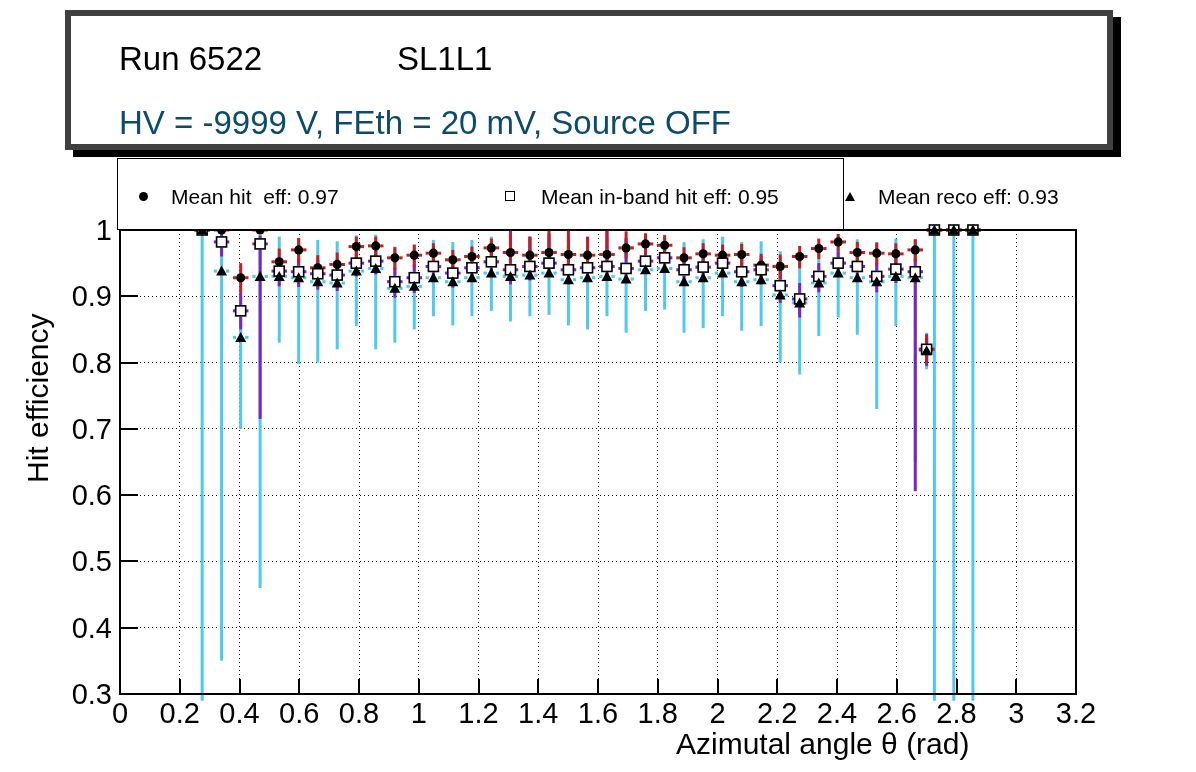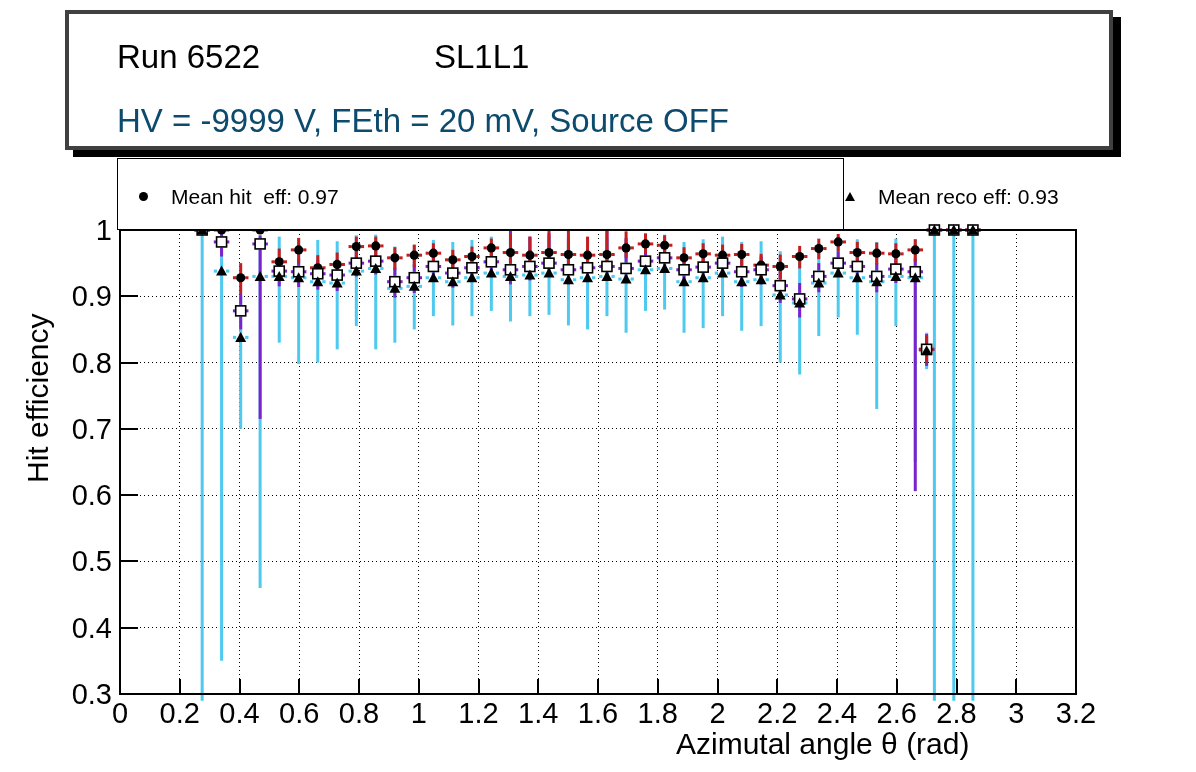--- a/index.html
+++ b/index.html
@@ -1,25 +1,25 @@
 <!DOCTYPE html>
 <html><head>
 <meta charset="utf-8">
 <style>
   html,body{margin:0;padding:0;background:#fff;}
   body{width:1196px;height:772px;position:relative;overflow:hidden;
        font-family:"Liberation Sans",sans-serif;}
   #plot-svg{position:absolute;left:0;top:0;}
   .title-box{
     position:absolute;left:65px;top:10px;width:1048px;height:140px;
-    background:#fff;border:4px solid #404040;box-sizing:border-box;
+    background:#fff;border:6px solid #404040;box-sizing:border-box;
     box-shadow:8px 7px 0 0 #000;z-index:3;
   }
   .title-line1-left{position:absolute;left:48px;top:24px;font-size:33px;color:#000;}
-  .title-line1-right{position:absolute;left:326px;top:24px;font-size:33px;color:#000;margin-left:39px;}
+  .title-line1-right{position:absolute;left:326px;top:24px;font-size:33px;color:#000;}
   .title-line2{position:absolute;left:48px;top:88px;font-size:33px;color:#0c4a6e;white-space:pre;}
   .legend-box{
     position:absolute;left:117px;top:158px;width:727px;height:72px;
     background:#fff;border:1px solid #000;box-sizing:border-box;z-index:2;
   }
   .legend-entry{position:absolute;top:0;height:72px;}
   .legend-label{position:absolute;top:26px;font-size:21px;color:#000;white-space:pre;}
   .lm{position:absolute;top:33px;}
   .lm-circle{width:9px;height:9px;background:#000;border-radius:50%;}
   .lm-square{width:8px;height:8px;background:#fff;border:1.5px solid #000;top:32px;}
@@ -731,17 +731,21 @@
   <span class="title-line1-left">Run 6522</span>
   <span class="title-line1-right">SL1L1</span>
   <span class="title-line2">HV = -9999 V, FEth = 20 mV, Source OFF</span>
 </div>
 
 <div class="legend-box">
   <div class="legend-entry" style="left:0;width:370px;">
     <span class="lm lm-circle" style="left:21px;"></span>
     <span class="legend-label" style="left:53px;">Mean hit  eff: 0.97</span>
   </div>
+  <div class="legend-entry" style="left:370px;width:340px;">
+    <span class="lm lm-square" style="left:17px;"></span>
+    <span class="legend-label" style="left:53px;">Mean in-band hit eff: 0.95</span>
+  </div>
   <div class="legend-entry" style="left:710px;width:189px;">
     <span class="lm lm-triangle" style="left:17px;"></span>
     <span class="legend-label" style="left:50px;">Mean reco eff: 0.93</span>
   </div>
 </div>
 
 </body></html>

